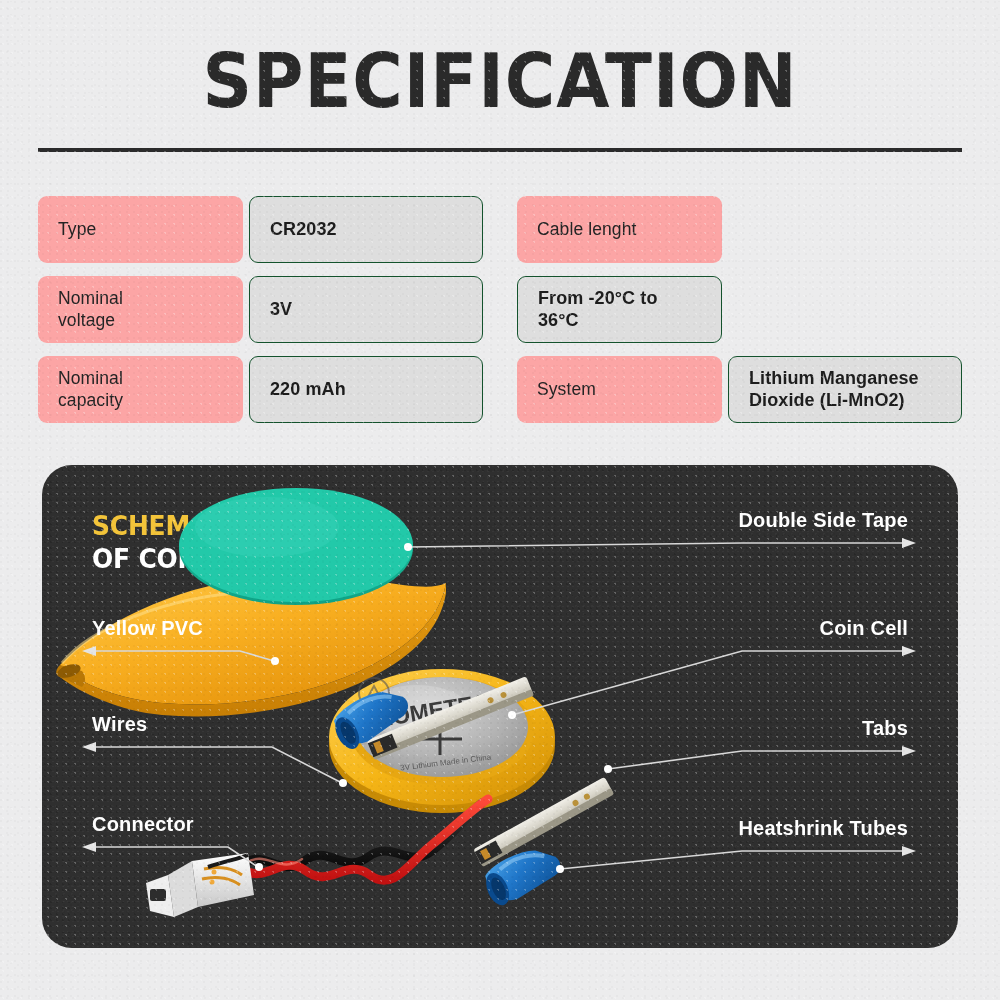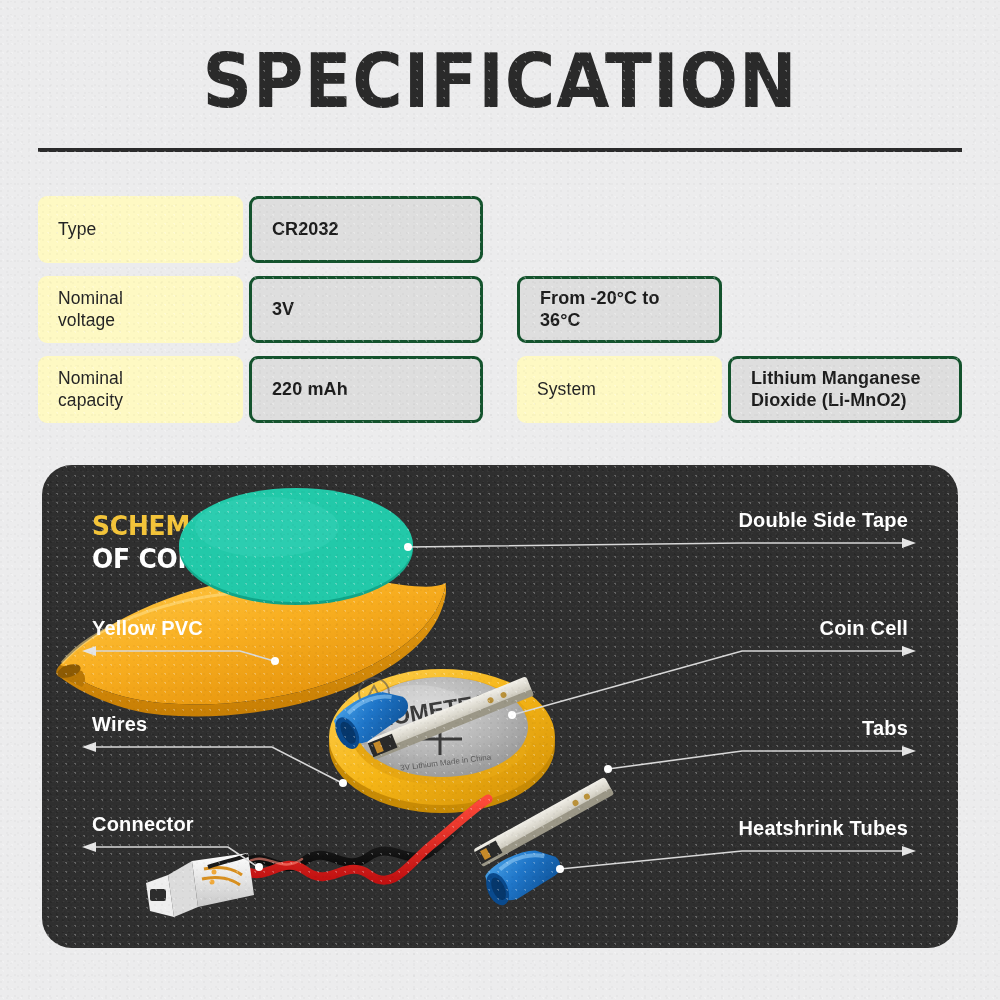--- a/index.html
+++ b/index.html
@@ -41,28 +41,28 @@
 
   
   .spec{
     position:absolute;left:38px;top:196px;width:924px;
     display:grid;grid-template-columns:1fr 1fr;column-gap:34px;row-gap:13px;
   }
   .spec-col{display:flex;flex-direction:column;row-gap:13px;}
   .spec-row{display:grid;grid-template-columns:205px 1fr;column-gap:6px;height:67px;}
   .spec-row.right{grid-template-columns:205px 1fr;}
   .chip{
-    background:#fef9c3;border-radius:9px;
+    background:#fca5a5;border-radius:9px;
     display:flex;align-items:center;
     padding:0 20px;
     font-size:17.5px;color:#242424;line-height:1.22;
     letter-spacing:.1px;
   }
   .val{
-    background:#dedede;border:3px solid #14532d;border-radius:9px;
+    background:#dedede;border:1px solid #14532d;border-radius:9px;
     display:flex;align-items:center;
     padding:0 20px;
     font-size:18px;font-weight:700;color:#1d1d1d;line-height:1.2;
     letter-spacing:.1px;
   }
 
   
   .panel{
     position:absolute;left:42px;top:465px;width:916px;height:483px;
     background:#2f2f2f;border-radius:30px;overflow:hidden;
@@ -111,20 +111,21 @@
         <div class="val">3V</div>
       </div>
       <div class="spec-row">
         <div class="chip">Nominal<br>capacity</div>
         <div class="val">220 mAh</div>
       </div>
     </div>
 
     <div class="spec-col">
       <div class="spec-row right">
+        <div class="chip">Cable lenght</div>
       </div>
       <div class="spec-row right">
         <div class="val">From -20°C to 36°C</div>
       </div>
       <div class="spec-row right">
         <div class="chip">System</div>
         <div class="val">Lithium Manganese<br>Dioxide (Li-MnO2)</div>
       </div>
     </div>
 

